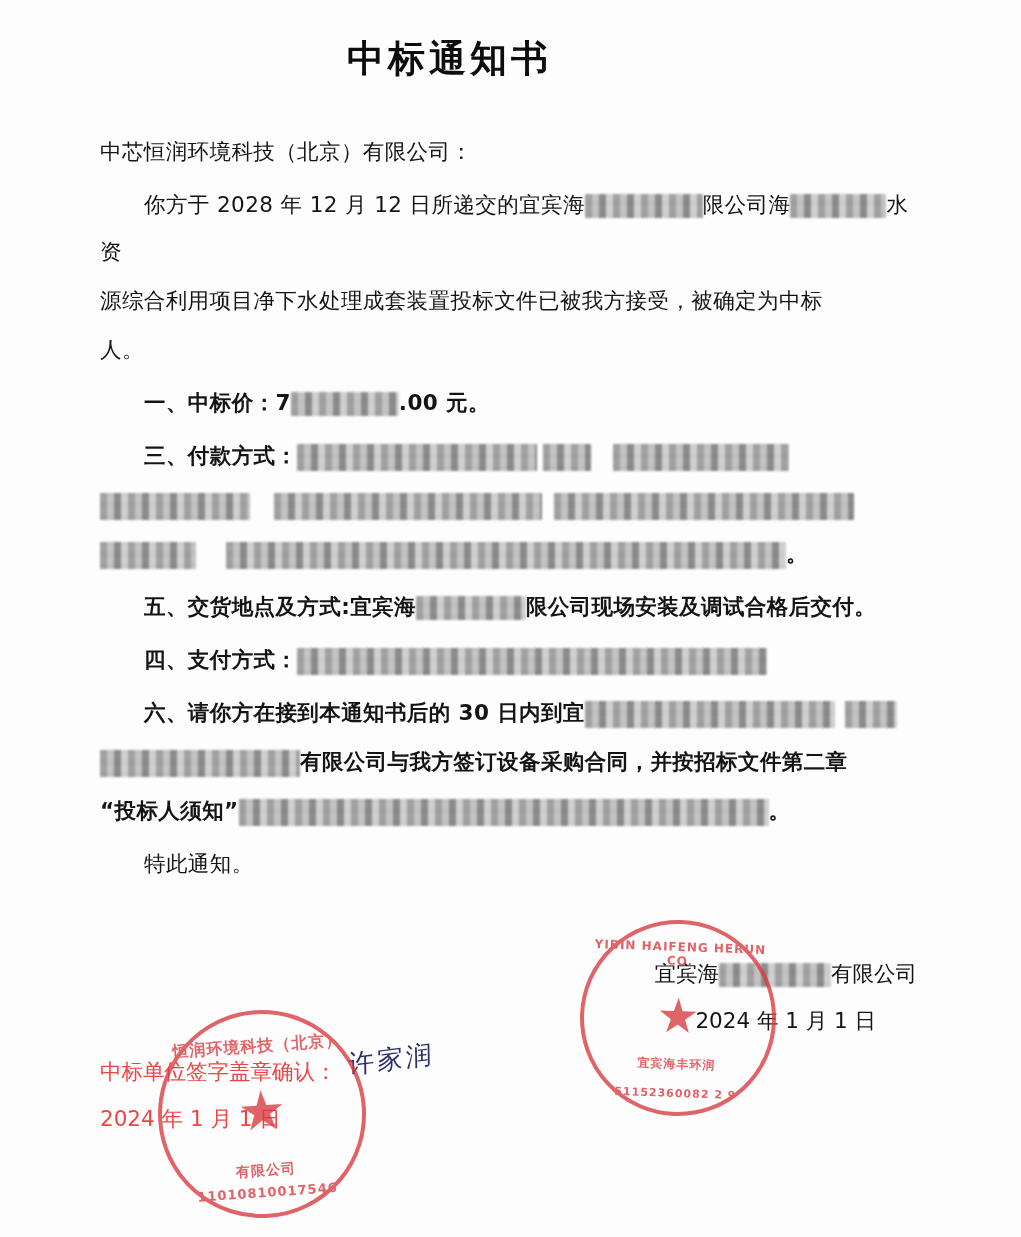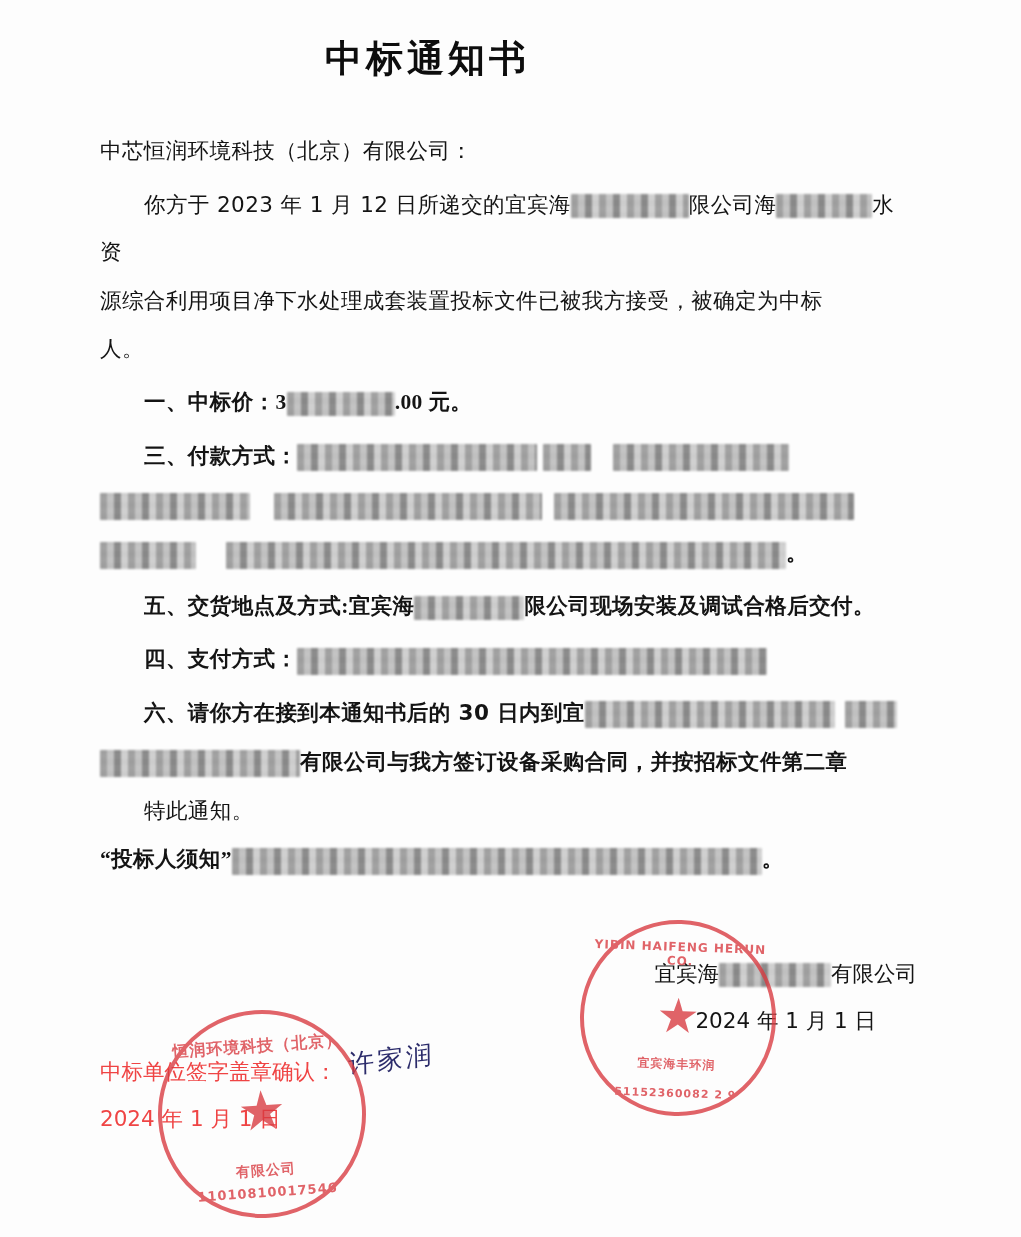--- a/index.html
+++ b/index.html
@@ -26,20 +26,21 @@
     position: absolute;
     top: 34px;
     left: 0;
     width: 855px;
     text-align: center;
     font-size: 37px;
     font-weight: bold;
     letter-spacing: 4px;
     color: #0d0d0d;
     font-family: "DejaVu Serif", "Liberation Serif", serif;
+    padding-left: 22px;
   }
 
   
   .body-text {
     position: absolute;
     top: 128px;
     left: 100px;
     width: 810px;
     font-size: 21.5px;
     line-height: 47px;
@@ -48,21 +49,20 @@
   }
   .para {
     position: relative;
     margin: 0 0 2px 0;
   }
   .indent {
     text-indent: 2.05em;
   }
   .p-gap {
     margin-bottom: 6px;
-    font-family: Liberation Serif, serif;
   }
   .bold {
     font-weight: bold;
   }
 
   
   .redact {
     display: inline-block;
     vertical-align: middle;
     height: 24px;
@@ -168,31 +168,31 @@
 
   <div class="doc-title">中标通知书</div>
 
   <div class="body-text">
 
     <p class="para p-gap">
       <span>中芯恒润环境科技（北京）有限公司：</span>
     </p>
 
     <p class="para indent">
-      <span>你方于 2023 年 1 月 12 日所递交的宜宾海</span><span class="redact" style="width:118px"></span><span>限公司海</span><span class="redact" style="width:96px"></span><span>水资</span>
+      <span>你方于 2028 年 12 月 12 日所递交的宜宾海</span><span class="redact" style="width:118px"></span><span>限公司海</span><span class="redact" style="width:96px"></span><span>水资</span>
     </p>
     <p class="para">
       <span>源综合利用项目净下水处理成套装置投标文件已被我方接受，被确定为中标</span>
     </p>
     <p class="para p-gap">
       <span>人。</span>
     </p>
 
     <p class="para indent bold p-gap">
-      <span>一、中标价：3</span><span class="redact" style="width:108px"></span><span>.00 元。</span>
+      <span>一、中标价：7</span><span class="redact" style="width:108px"></span><span>.00 元。</span>
     </p>
 
 
     <p class="para indent bold">
       <span>三、付款方式：</span><span class="redact tall" style="width:240px"></span><span class="redact tall" style="width:48px;margin-left:6px"></span><span class="redact tall" style="width:176px;margin-left:22px"></span>
     </p>
     <p class="para bold">
       <span class="redact tall" style="width:150px"></span><span class="redact tall" style="width:268px;margin-left:24px"></span><span class="redact tall" style="width:300px;margin-left:12px"></span>
     </p>
     <p class="para bold p-gap">
@@ -206,26 +206,26 @@
     <p class="para indent bold p-gap">
       <span>四、支付方式：</span><span class="redact tall" style="width:470px"></span>
     </p>
 
     <p class="para indent bold">
       <span>六、请你方在接到本通知书后的 30 日内到宜</span><span class="redact tall" style="width:250px"></span><span class="redact tall" style="width:52px;margin-left:10px"></span>
     </p>
     <p class="para bold">
       <span class="redact tall" style="width:200px"></span><span>有限公司与我方签订设备采购合同，并按招标文件第二章</span>
     </p>
+    <p class="para bold p-gap">
+      <span>“投标人须知”</span><span class="redact tall" style="width:530px"></span><span>。</span>
+    </p>
+
     <p class="para indent">
       <span>特此通知。</span>
-    </p>
-
-    <p class="para bold p-gap">
-      <span>“投标人须知”</span><span class="redact tall" style="width:530px"></span><span>。</span>
     </p>
   </div>
 
   <div class="sign-right">
     <div>
       <span>宜宾海</span><span class="redact" style="width:112px"></span><span>有限公司</span>
     </div>
     <div>2024 年 1 月 1 日</div>
   </div>
 

